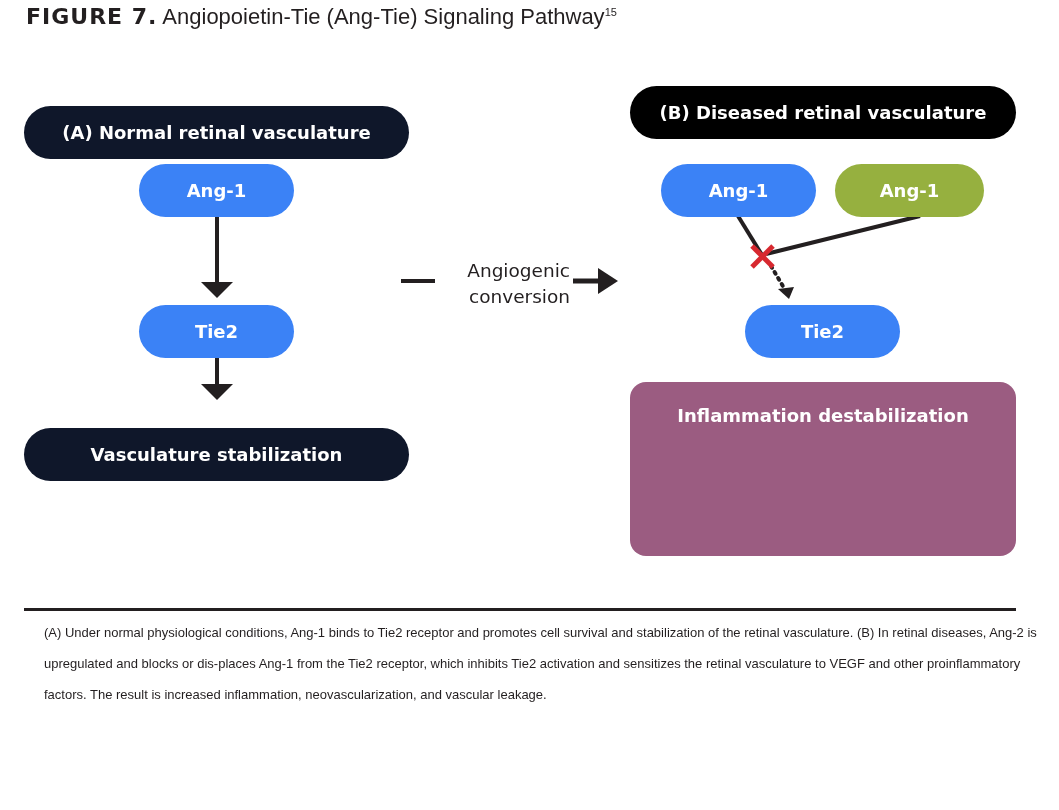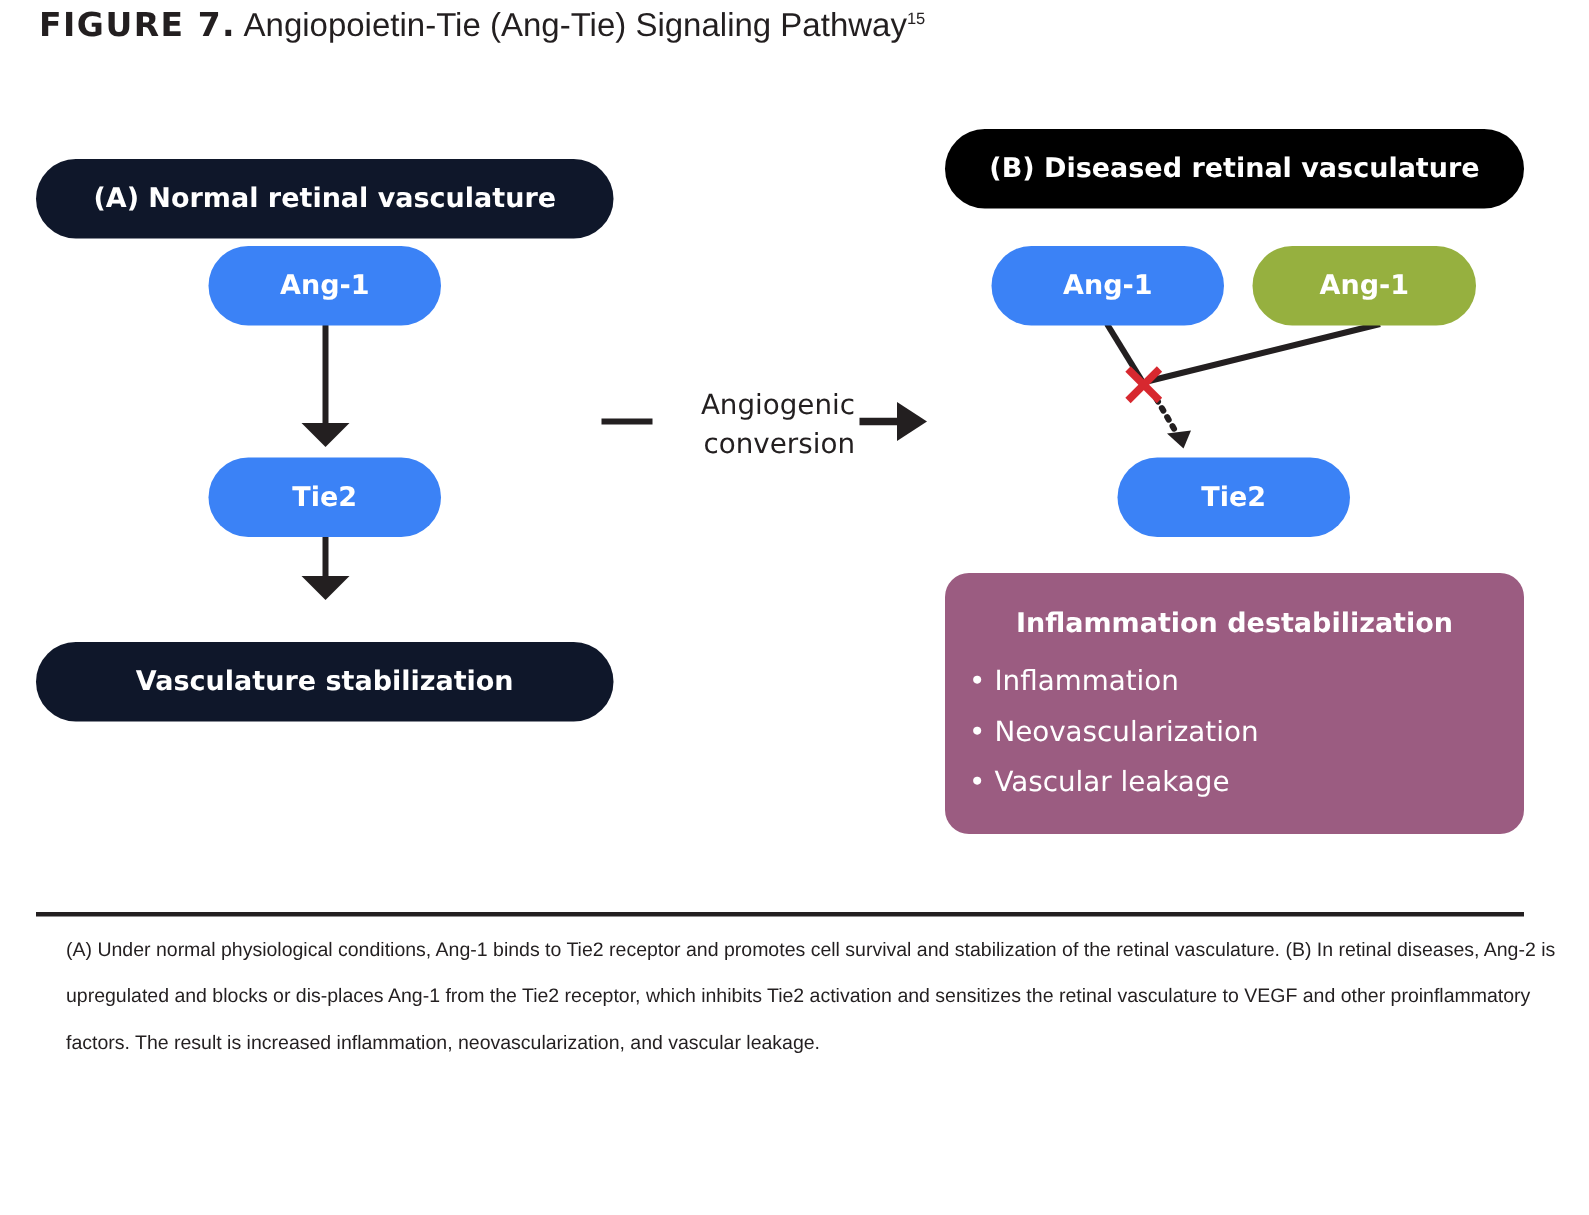--- a/index.html
+++ b/index.html
@@ -71,24 +71,19 @@
   <div>conversion</div>
 </div>
 
 <div class="pill purple header-pill" style="left:630px; top:86px; width:386px;">(B) Diseased retinal vasculature</div>
 <div class="pill dark-blue node-pill" style="left:661px; top:164px; width:155px;">Ang-1</div>
 <div class="pill green node-pill" style="left:835px; top:164px; width:149px;">Ang-1</div>
 <div class="pill dark-blue node-pill" style="left:745px; top:305px; width:155px;">Tie2</div>
 
 <div class="box" style="left:630px; top:382px; width:386px; height:174px;">
   <div class="box-title">Inflammation destabilization</div>
-  <ul>
-    <li>Inflammation</li>
-    <li>Neovascularization</li>
-    <li>Vascular leakage</li>
-  </ul>
 </div>
 
 <div class="rule"></div>
 
 <div class="caption">
   <p>(A) Under normal physiological conditions, Ang-1 binds to Tie2 receptor and promotes cell survival and stabilization of the retinal vasculature. (B) In retinal diseases, Ang-2 is upregulated and blocks or dis-places Ang-1 from the Tie2 receptor, which inhibits Tie2 activation and sensitizes the retinal vasculature to VEGF and other proinflammatory factors. The result is increased inflammation, neovascularization, and vascular leakage.</p>
 </div>
 
 </body></html>

